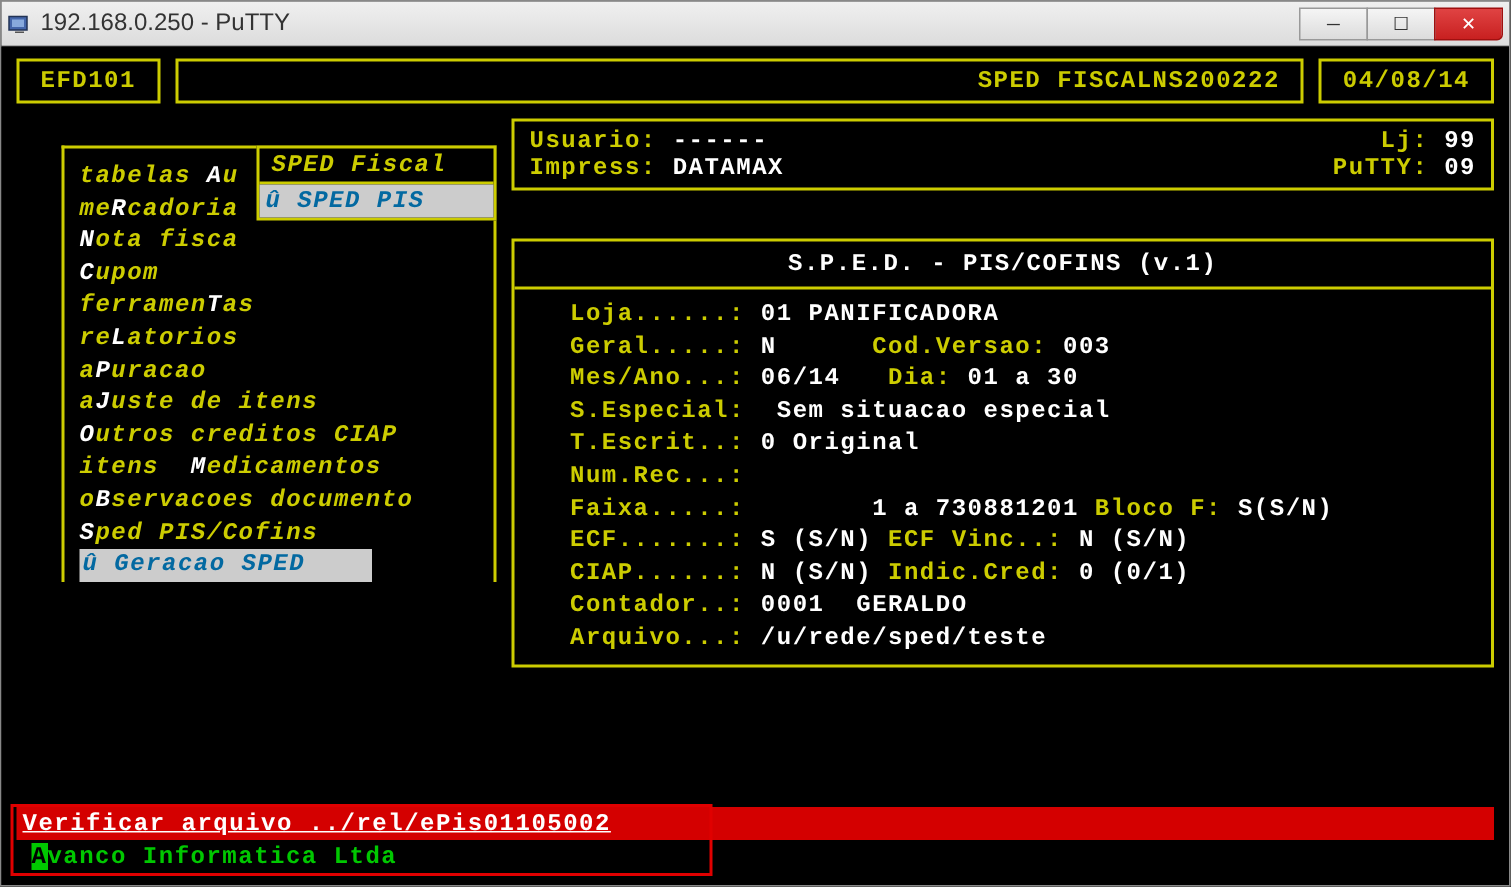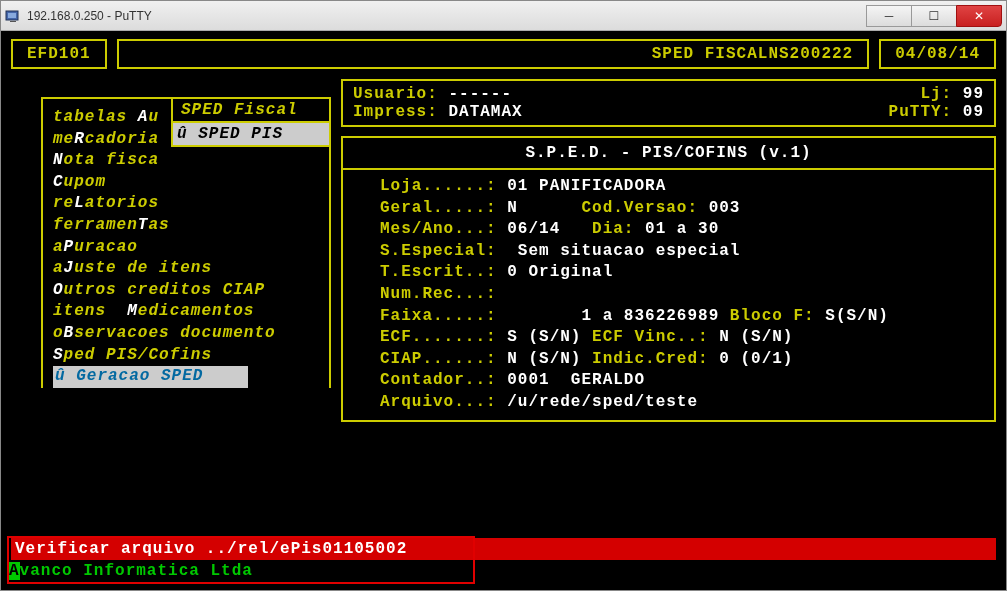--- a/index.html
+++ b/index.html
@@ -2,21 +2,21 @@
 <html><head>
 <meta charset="utf-8">
 <style>
   * { margin: 0; padding: 0; box-sizing: border-box; }
   body { background: #d4d0c8; font-family: 'Courier New', monospace; font-size: 14px; overflow: hidden; }
   
   .window { width: 1007px; height: 591px; background: #000; border: 1px solid #888; position: relative; }
   
   .titlebar { height: 30px; background: linear-gradient(to bottom, #f0f0f0, #dcdcdc); display: flex; align-items: center; padding: 0 4px; border-bottom: 1px solid #aaa; }
   .titlebar-icon { width: 16px; height: 16px; margin-right: 6px; display: inline-flex; align-items: center; justify-content: center; }
-  .titlebar-text { flex: 1; color: #333; font-family: 'Segoe UI', Tahoma, sans-serif; font-size: 12px; }
+  .titlebar-text { flex: 1; color: #333; font-family: 'Segoe UI', Tahoma, sans-serif; font-size: 16px; }
   .win-buttons { display: flex; gap: 0; }
   .win-btn { width: 46px; height: 22px; display: flex; align-items: center; justify-content: center; font-family: sans-serif; font-size: 12px; border: 1px solid #999; background: linear-gradient(to bottom, #f5f5f5, #dcdcdc); border-radius: 0 0 0 0; margin-left: -1px; color: #333; }
   .win-btn.close { background: linear-gradient(to bottom, #e04343, #c82020); color: #fff; border-color: #a01010; border-radius: 0 0 4px 0; }
   
   .term { position: absolute; top: 30px; left: 0; right: 0; bottom: 0; background: #000; color: #cccc00; padding: 8px 10px; font-family: 'Courier New', monospace; font-size: 16px; font-weight: bold; letter-spacing: 1px; }
   
   .hdr-row { display: flex; gap: 10px; margin-bottom: 10px; }
   .hdr-box { border: 2px solid #cccc00; padding: 4px 14px; color: #cccc00; white-space: pre; text-align: right; }
   .hdr-box.grow { flex: 1; display: flex; }
   .hdr-box.grow .left { flex: 1; }
@@ -25,37 +25,37 @@
   
   .menu-area { position: relative; width: 320px; font-style: italic; }
   .menu-border { border: 2px solid #cccc00; border-top: none; border-bottom: none; padding: 10px 0 0 10px; position: relative; margin-left: 30px; margin-top: 18px; }
   .menu-border::before { content: ''; position: absolute; top: 0; left: -2px; right: -2px; height: 2px; background: #cccc00; }
   .menu-item { color: #cccc00; white-space: pre; line-height: 1.35; }
   .menu-item .hot { color: #fff; }
   .menu-item.sel { background: #ccc; color: #0369a1; display: inline-block; padding: 0 2px; }
   
   .submenu { position: absolute; top: 18px; left: 160px; background: #000; border: 2px solid #cccc00; width: 160px; z-index: 5; }
   .submenu .head { color: #cccc00; padding: 2px 8px; border-bottom: 2px solid #cccc00; }
-  .submenu .sel2 { background: #ccc; color: #000000; padding: 2px 4px; display: block; }
+  .submenu .sel2 { background: #ccc; color: #0369a1; padding: 2px 4px; display: block; }
   
-  .right-col { flex: 1; display: flex; flex-direction: column; gap: 1px; }
+  .right-col { flex: 1; display: flex; flex-direction: column; gap: 24px; }
   .info-box { border: 2px solid #cccc00; padding: 4px 10px; color: #cccc00; }
   .info-row { display: flex; white-space: pre; }
   .info-row .lbl { color: #cccc00; }
   .info-row .val { color: #fff; }
   .info-row .sep { flex: 0 0 auto; }
   
   .panel { border: 2px solid #cccc00; padding: 0 10px 6px 10px; position: relative; margin-top: 8px; }
   .panel-title { text-align: center; color: #ffffff; border-bottom: 2px solid #cccc00; padding: 6px 0; margin: 0 -10px 6px -10px; }
   .panel-line { white-space: pre; color: #cccc00; line-height: 1.35; margin-left: 27px; }
   .panel-line .w { color: #fff; }
   
-  .status-red { position: absolute; left: 10px; right: 10px; bottom: 30px; background: #d40000; color: #fff; padding: 2px 4px; white-space: pre; }
+  .status-red { position: absolute; left: 10px; right: 10px; bottom: 30px; background: #d40000; color: #fff; padding: 2px 4px; white-space: pre; text-decoration: underline; }
   .red-outline { position: absolute; left: 6px; bottom: 6px; width: 468px; height: 48px; border: 2px solid #e00000; pointer-events: none; z-index: 50; }
-  .footer-line { position: absolute; left: 8px; bottom: 10px; color: #00c800; white-space: pre; }
+  .footer-line { position: absolute; left: 20px; bottom: 10px; color: #00c800; white-space: pre; }
   .footer-line .cursor { background: #00c800; color: #000; }
 </style>
 </head>
 <body>
 
 <div class="window">
   <div class="titlebar">
     <span class="titlebar-icon">
       <svg width="16" height="16" viewBox="0 0 16 16">
           <rect x="1" y="3" width="12" height="9" fill="#4466aa" stroke="#223355"></rect>
@@ -82,22 +82,22 @@
     </div>
 
     <div class="midwrap">
       <div class="menu-area">
         <div class="menu-border">
           <div id="menu-list">
               <div class="menu-item">tabelas <span class="hot">A</span>u</div>
               <div class="menu-item">me<span class="hot">R</span>cadoria</div>
               <div class="menu-item"><span class="hot">N</span>ota fisca</div>
               <div class="menu-item"><span class="hot">C</span>upom</div>
+              <div class="menu-item">ferramen<span class="hot">T</span>as</div>
               <div class="menu-item">re<span class="hot">L</span>atorios</div>
-              <div class="menu-item">ferramen<span class="hot">T</span>as</div>
               <div class="menu-item">a<span class="hot">P</span>uracao</div>
               <div class="menu-item">a<span class="hot">J</span>uste de itens</div>
               <div class="menu-item"><span class="hot">O</span>utros creditos CIAP</div>
               <div class="menu-item">itens  <span class="hot">M</span>edicamentos</div>
               <div class="menu-item">o<span class="hot">B</span>servacoes documento</div>
               <div class="menu-item"><span class="hot">S</span>ped PIS/Cofins</div>
             </div>
           <div class="menu-item sel"><span>û Geracao SPED    </span></div>
         </div>
         <div class="submenu">
@@ -126,21 +126,21 @@
 
         <div class="panel">
           <div class="panel-title">S.P.E.D. - PIS/COFINS (v.1)</div>
           <div id="panel-body">
               <div class="panel-line"><span>Loja......: </span><span class="w">01 PANIFICADORA</span></div>
               <div class="panel-line"><span>Geral.....: </span><span class="w">N      </span><span>Cod.Versao: </span><span class="w">003</span></div>
               <div class="panel-line"><span>Mes/Ano...: </span><span class="w">06/14   </span><span>Dia: </span><span class="w">01 a 30</span></div>
               <div class="panel-line"><span>S.Especial:  </span><span class="w">Sem situacao especial</span></div>
               <div class="panel-line"><span>T.Escrit..: </span><span class="w">0 Original</span></div>
               <div class="panel-line"><span>Num.Rec...:</span><span class="w"></span></div>
-              <div class="panel-line"><span>Faixa.....:        </span><span class="w">1 a 836226989 </span><span>Bloco F: </span><span class="w">S(S/N)</span></div>
+              <div class="panel-line"><span>Faixa.....:        </span><span class="w">1 a 730881201 </span><span>Bloco F: </span><span class="w">S(S/N)</span></div>
               <div class="panel-line"><span>ECF.......: </span><span class="w">S (S/N) </span><span>ECF Vinc..: </span><span class="w">N (S/N)</span></div>
               <div class="panel-line"><span>CIAP......: </span><span class="w">N (S/N) </span><span>Indic.Cred: </span><span class="w">0 (0/1)</span></div>
               <div class="panel-line"><span>Contador..: </span><span class="w">0001  GERALDO</span></div>
               <div class="panel-line"><span>Arquivo...: </span><span class="w">/u/rede/sped/teste</span></div>
             </div>
         </div>
       </div>
     </div>
 
     <div class="status-red">Verificar arquivo ../rel/ePis01105002</div>

